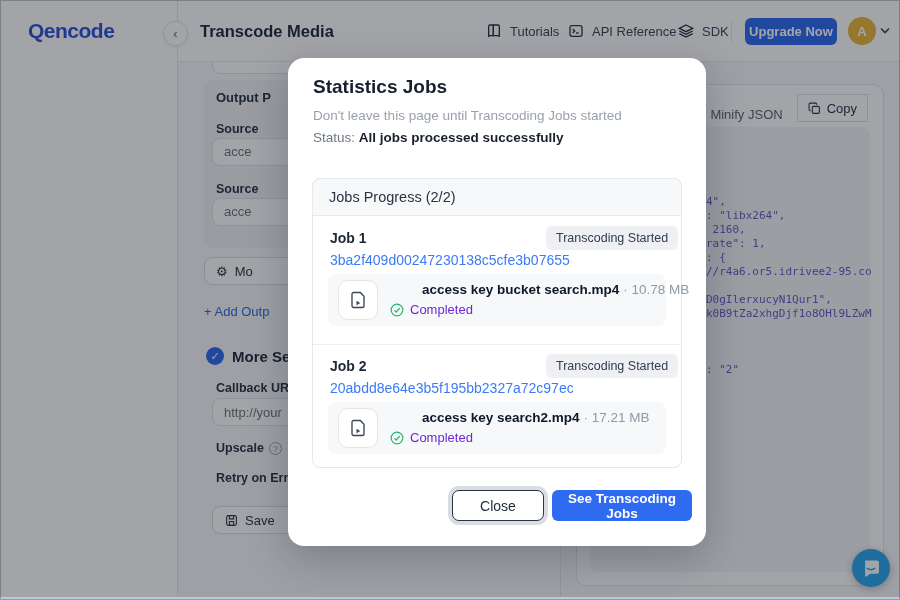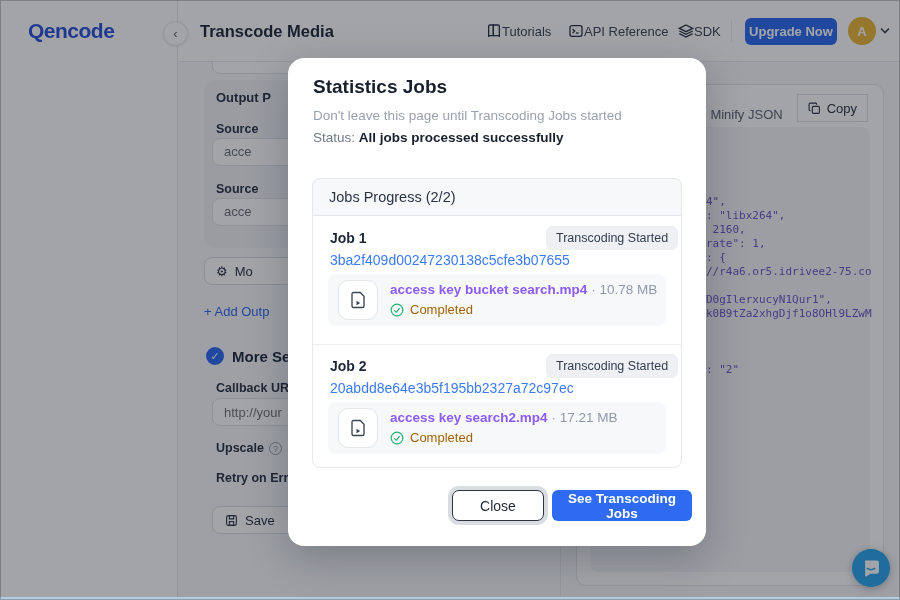--- a/index.html
+++ b/index.html
@@ -15,21 +15,21 @@
   .side-item { left:8px; width:162px; height:30px; border-radius:6px; display:flex; align-items:center; gap:10px; padding:0 10px; color:#3c4657; font-size:13px; cursor:pointer; }
   .side-item .lbl { flex:1; }
   .side-item.active { background:#e9edf5; color:#1f2a3d; font-weight:bold; }
   .side-sub { left:38px; width:130px; height:24px; display:flex; align-items:center; font-size:13px; color:#3c4657; cursor:pointer; }
   .side-sub.selected { color:#2f6bea; }
   .sicon { width:17px; height:17px; flex:0 0 17px; color:#39434f; }
   .chev { width:9px; height:9px; color:#707a88; }
 
   .header { left:178px; top:0; width:722px; height:62px; background:#fff; border-bottom:1px solid #e8eaee; z-index:4; }
   .page-title { left:200px; top:22px; font-size:16.5px; font-weight:bold; color:#1f2a3d; z-index:5; }
-  .hnav { top:0; height:62px; display:flex; align-items:center; gap:0; color:#3c4657; font-size:13px; cursor:pointer; z-index:5; }
+  .hnav { top:0; height:62px; display:flex; align-items:center; gap:8px; color:#3c4657; font-size:13px; cursor:pointer; z-index:5; }
   .hicon { width:16px; height:16px; color:#2b3545; }
   .hdivider { left:731px; top:20px; width:1px; height:22px; background:#e5e8ec; z-index:5; }
   .upgrade-btn { left:745px; top:18px; width:92px; height:27px; background:#2e6bf0; color:#fff; font-size:13px; font-weight:bold; border:none; border-radius:6px; cursor:pointer; z-index:5; }
   .avatar { left:848px; top:17px; width:28px; height:28px; border-radius:50%; background:#e9b63a; color:#fff; font-size:13px; font-weight:bold; display:flex; align-items:center; justify-content:center; cursor:pointer; z-index:5; }
   .avatar-chev { left:880px; top:27px; color:#3c4657; z-index:5; }
 
   .content-divider { left:560px; top:62px; width:1px; height:538px; background:#e6e8ec; z-index:1; }
 
   
   .bg { z-index:1; }
@@ -61,22 +61,22 @@
   .m-status { left:313px; top:130px; font-size:13.5px; color:#6e7884; z-index:61; }
   .m-status b { color:#18202e; }
   .jobs-panel { left:312px; top:178px; width:370px; height:290px; background:#fff; border:1px solid #e6e8ee; border-radius:8px; z-index:61; }
   .jp-head { left:312px; top:178px; width:370px; height:38px; background:#f7f8fa; border:1px solid #e6e8ee; border-radius:8px 8px 0 0; display:flex; align-items:center; padding-left:16px; font-size:14.5px; color:#2a3342; z-index:62; }
   .job-name { font-size:14px; font-weight:bold; color:#1f2736; z-index:62; }
   .badge { height:24px; background:#eef0f4; border-radius:6px; font-size:12.5px; color:#323c4d; display:flex; align-items:center; padding:0 10px; z-index:62; }
   .job-id { font-size:14px; color:#3c7bf6; cursor:pointer; z-index:62; }
   .file-card { left:328px; width:338px; height:52px; background:#f7f8f9; border-radius:8px; z-index:62; }
   .file-icon { width:40px; height:40px; background:#fff; border:1px solid #e2e5ea; border-radius:10px; display:flex; align-items:center; justify-content:center; color:#3c4555; z-index:63; }
   .file-line1 { font-size:13.5px; color:#8f99a8; z-index:63; }
-  .file-line1 b { color:#8b5cf6; }
-  .file-line2 { font-size:13px; color:#a16207; display:flex; align-items:center; gap:6px; z-index:63; }
+  .file-line1 b { color:#0f172a;margin-left:32px; }
+  .file-line2 { font-size:13px; color:#6d28d9; display:flex; align-items:center; gap:6px; z-index:63; }
   .jp-divider { left:313px; top:344px; width:368px; height:1px; background:#edeff3; z-index:62; }
   .close-btn { left:452px; top:490px; width:92px; height:31px; background:#fff; border:1.5px solid #2b3443; border-radius:7px; font-size:14px; color:#1f2736; cursor:pointer; box-shadow:0 0 0 4px rgba(145,155,170,.35); z-index:62; font-family:"Liberation Sans",sans-serif; }
   .see-jobs-btn { left:552px; top:490px; width:140px; height:31px; background:#2e6bf0; border:none; border-radius:6px; font-size:13.5px; font-weight:bold; color:#fff; cursor:pointer; z-index:62; font-family:"Liberation Sans",sans-serif; }
 
   
   .chat-widget { left:852px; top:549px; width:38px; height:38px; border-radius:50%; background:#2aa7ee; display:flex; align-items:center; justify-content:center; cursor:pointer; z-index:10; box-shadow:0 2px 8px rgba(0,0,0,.25); }
   .bottom-strip { left:0; top:597px; width:900px; height:3px; background:#b3cbdf; z-index:200; }
   .frame { left:0; top:0; width:900px; height:600px; box-shadow:inset 0 0 0 1px rgba(0,0,0,.22); z-index:300; pointer-events:none; }
 </style>
 </head>
@@ -236,21 +236,21 @@
     <span>Copy</span>
   </span>
 </div>
 <div class="abs bg code-area"></div>
 <div class="abs code">
   <div>4",</div>
   <div>: "libx264",</div>
   <div> 2160,</div>
   <div>rate": 1,</div>
   <div>: {</div>
-  <div>//r4a6.or5.idrivee2-75.co</div>
+  <div>//r4a6.or5.idrivee2-95.co</div>
   <div></div>
   <div>D0gIlerxucyN1Qur1",</div>
   <div>k0B9tZa2xhgDjf1o8OHl9LZwM</div>
   <div></div>
   <div></div>
   <div></div>
   <div>: "2"</div>
 </div>
 
 <div class="abs chat-widget">

